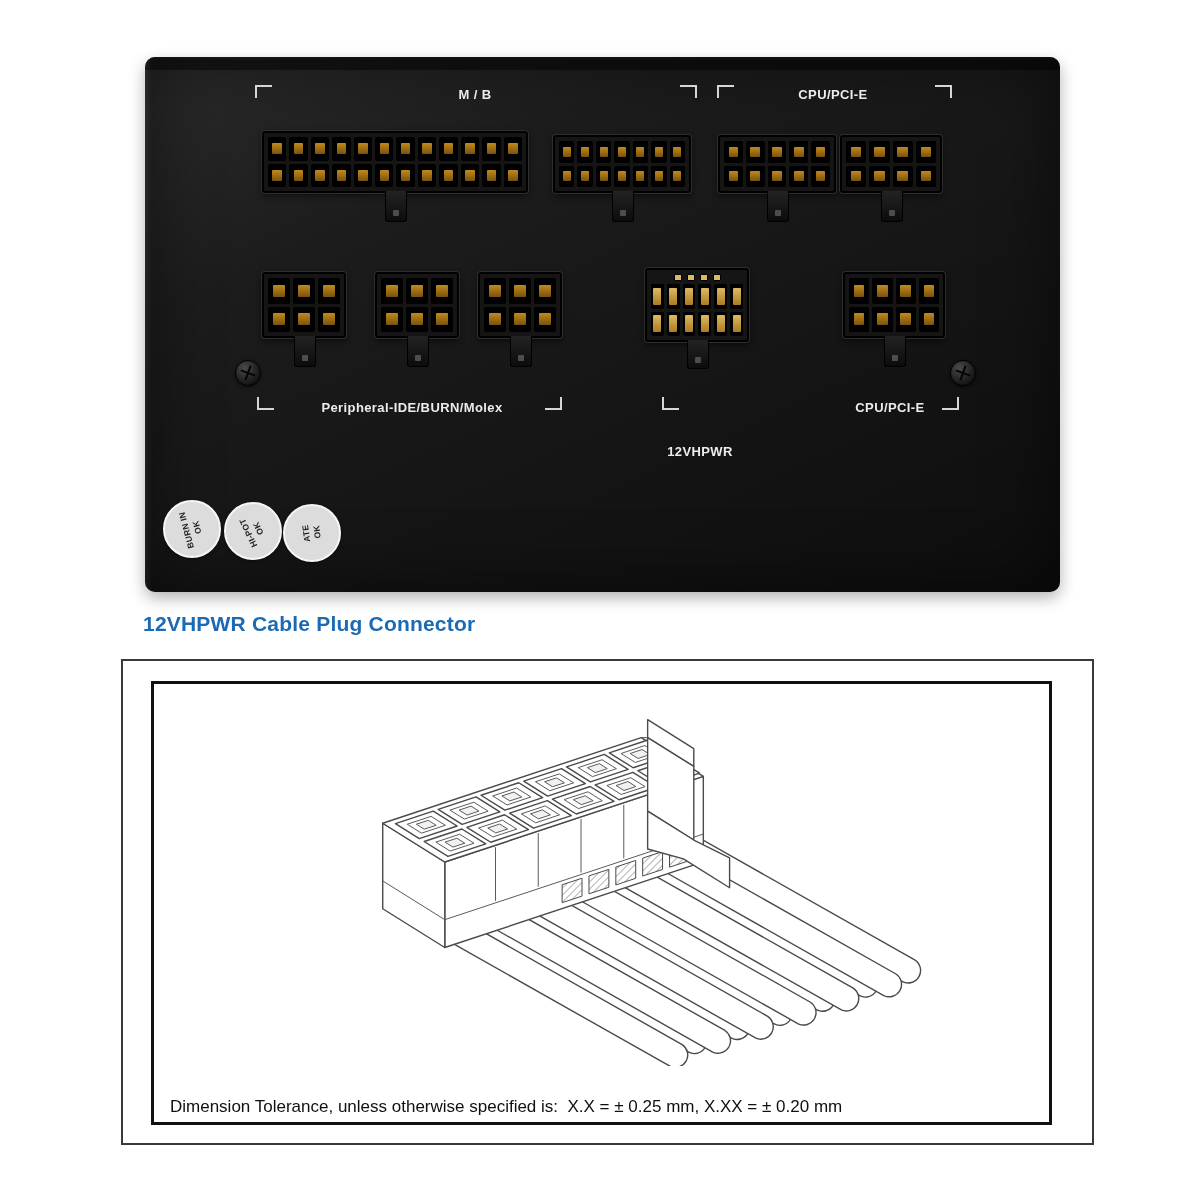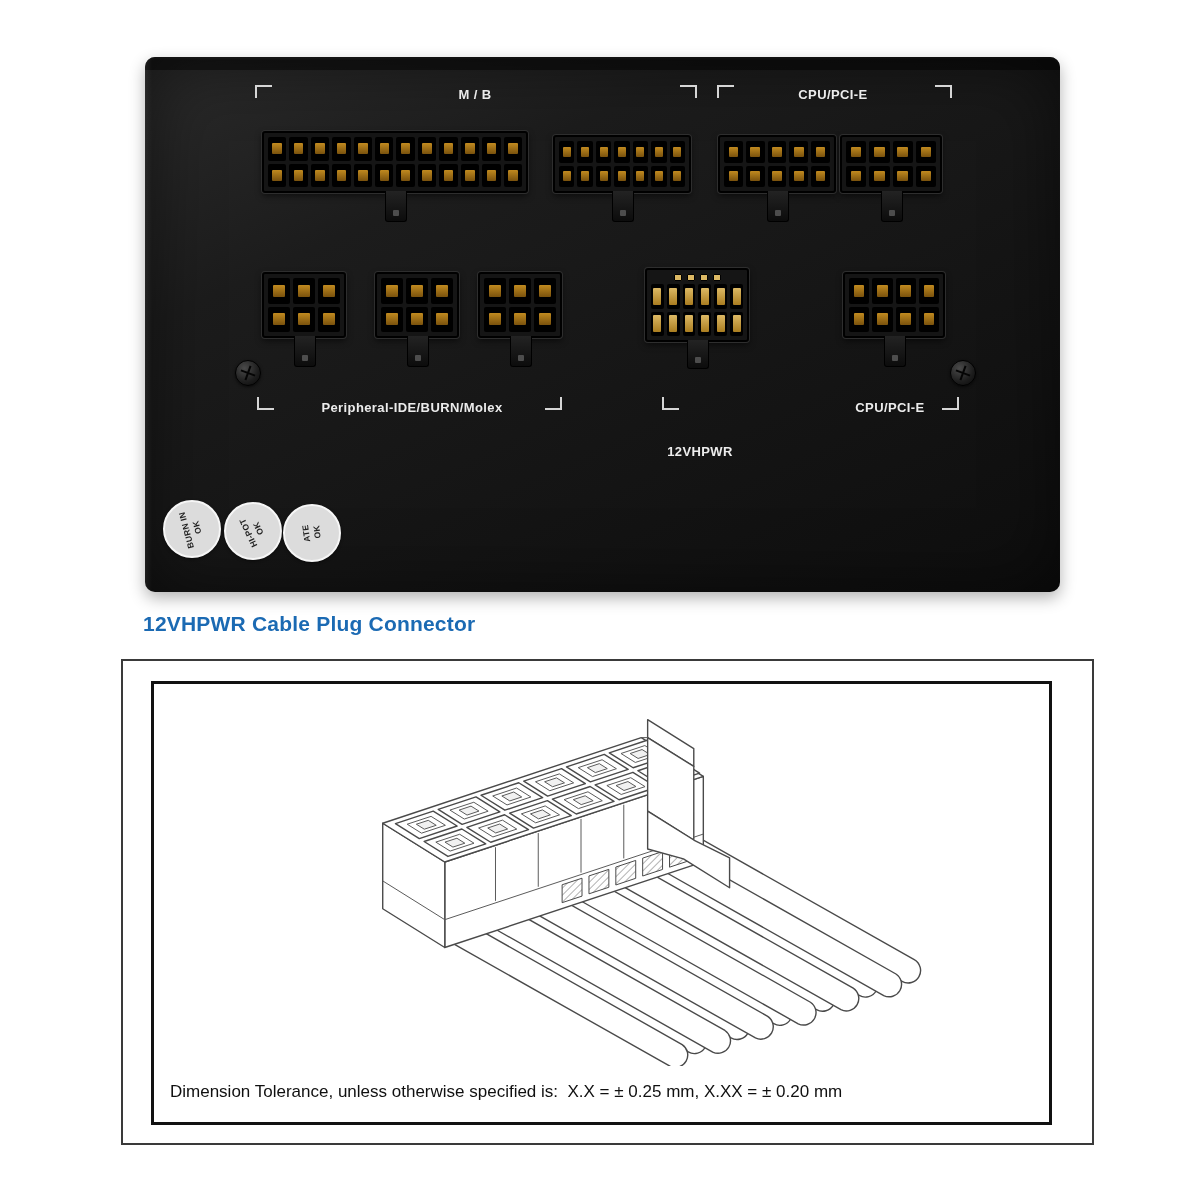--- a/index.html
+++ b/index.html
@@ -71,21 +71,21 @@
     box-sizing:border-box;border:2px solid #3a3a3a;background:#fff;}
   .inner-box{position:absolute;left:28px;top:20px;width:901px;height:444px;
     box-sizing:border-box;border:3px solid #111;background:#fff;}
   #plug-drawing{display:block;width:100%;height:382px;}
   .face{fill:#fff;stroke:#4a4a4a;stroke-width:1.4;stroke-linejoin:round;}
   .wire{fill:#fff;stroke:#4a4a4a;stroke-width:1.4;}
   .detail{fill:none;stroke:#5a5a5a;stroke-width:1;}
   .cell{fill:#fff;stroke:#5a5a5a;stroke-width:1;}
   .metal{fill:#f1f1f1;stroke:#5a5a5a;stroke-width:1;}
   .hatchbox{fill:url(#hatch);stroke:#4a4a4a;stroke-width:1;}
-  .tolerance{position:absolute;left:16px;right:12px;bottom:20px;font-size:17px;color:#101010;
+  .tolerance{position:absolute;left:16px;right:12px;bottom:5px;font-size:17px;color:#101010;
     white-space:pre-wrap;}
 </style>
 </head>
 <body>
 
 <div class="page">
 
   <div class="psu-panel">
 
     <span class="mark tl" style="left:110px;top:28px;"></span>

